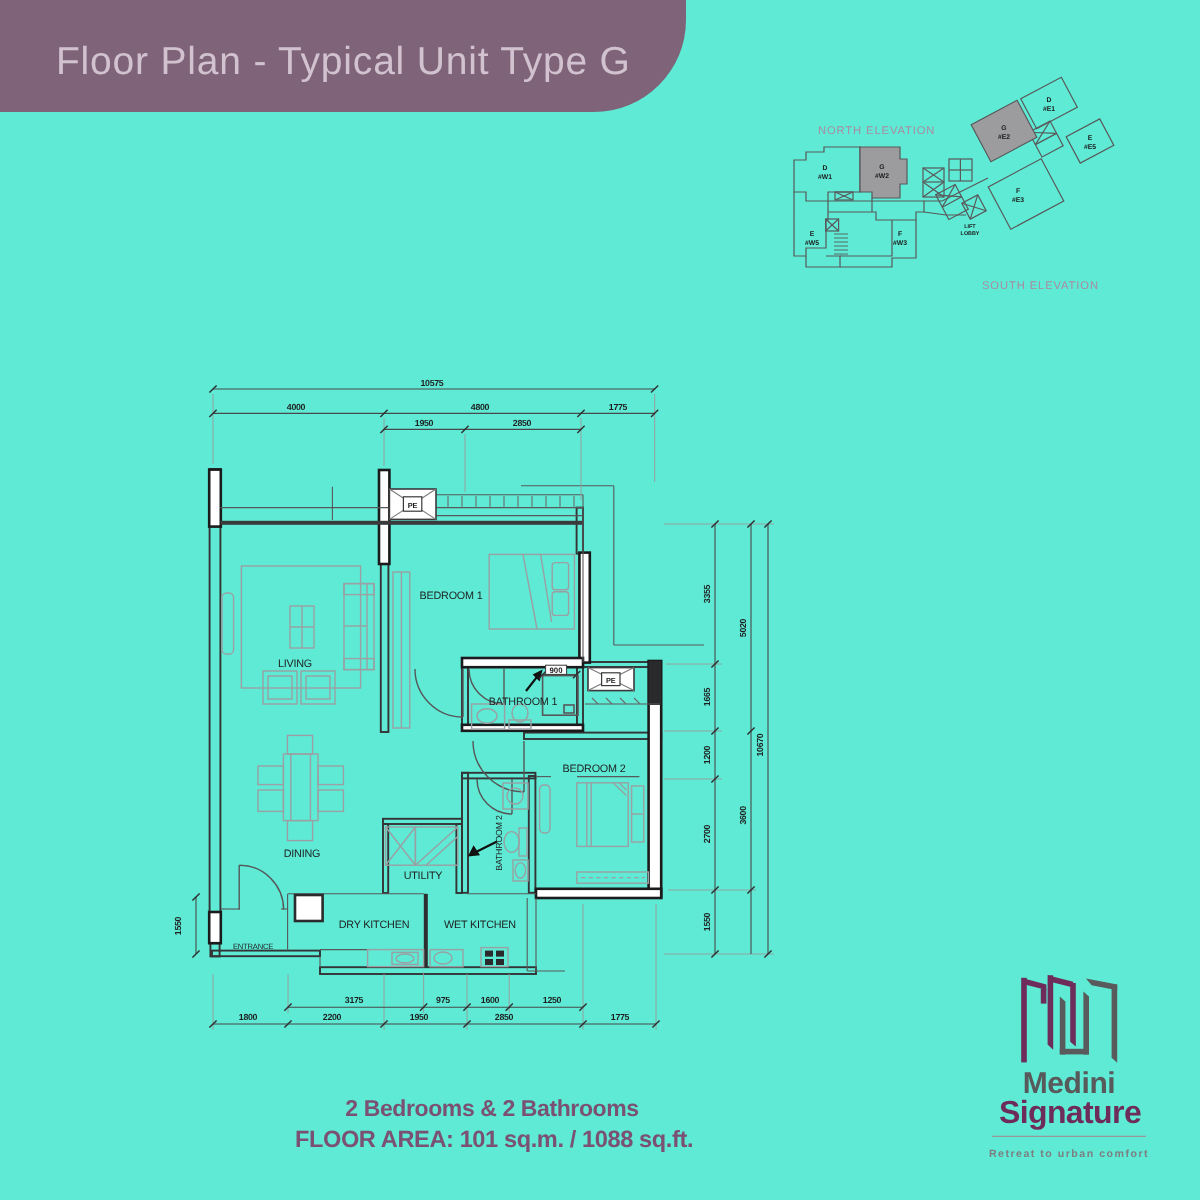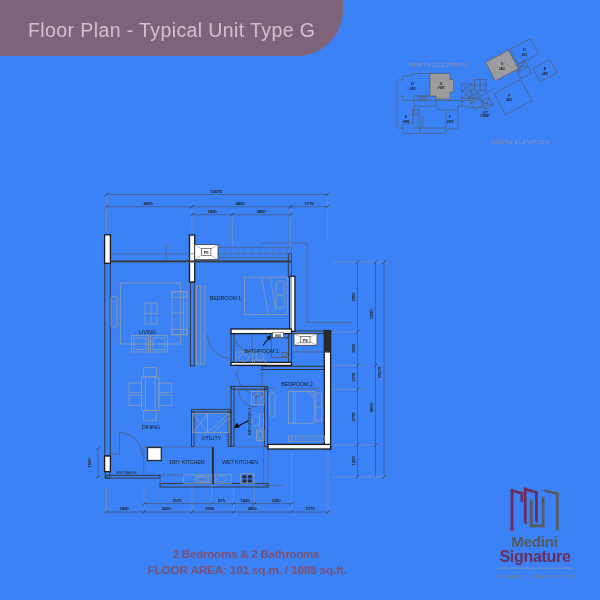--- a/index.html
+++ b/index.html
@@ -1,16 +1,16 @@
 <!DOCTYPE html>
 <html><head>
 <meta charset="utf-8">
 <style>
   html,body{margin:0;padding:0;background:#ffffff;}
-  #page{position:relative;width:600px;height:600px;background:#3b82f6;overflow:hidden;
+  #page{position:relative;width:600px;height:600px;background:#5eead4;overflow:hidden;
         font-family:"Liberation Sans", sans-serif;}
   svg{position:absolute;left:0;top:0;}
 </style>
 </head>
 <body>
 <div id="page">
 <svg width="600" height="600" viewBox="0 0 600 600">
 
   <path d="M0 0 H343 V10 A46 46 0 0 1 297 56 H0 Z" fill="#7f6379"></path>
   <text x="28" y="37" font-size="19.5" fill="#d2c2d0" letter-spacing="0.4">Floor Plan - Typical Unit Type G</text>

